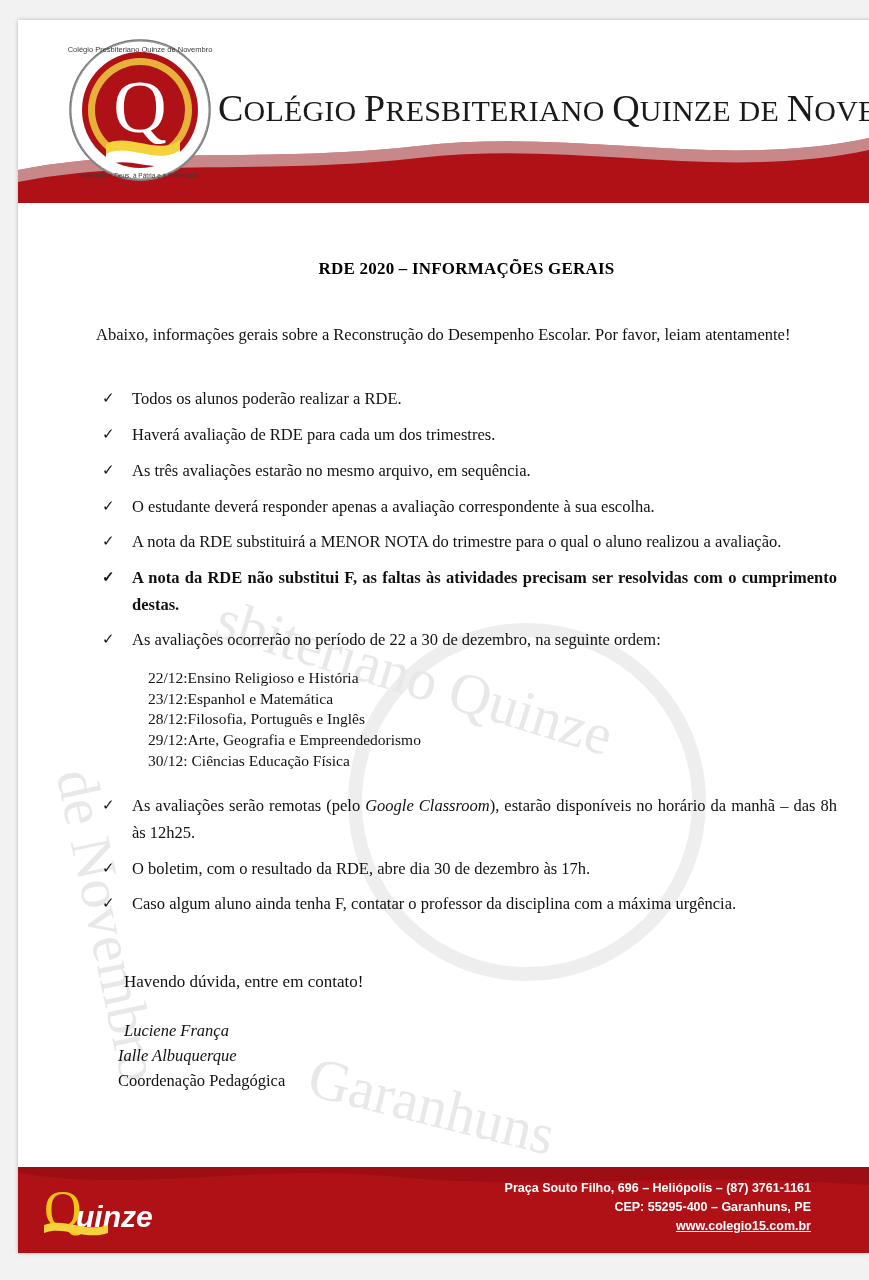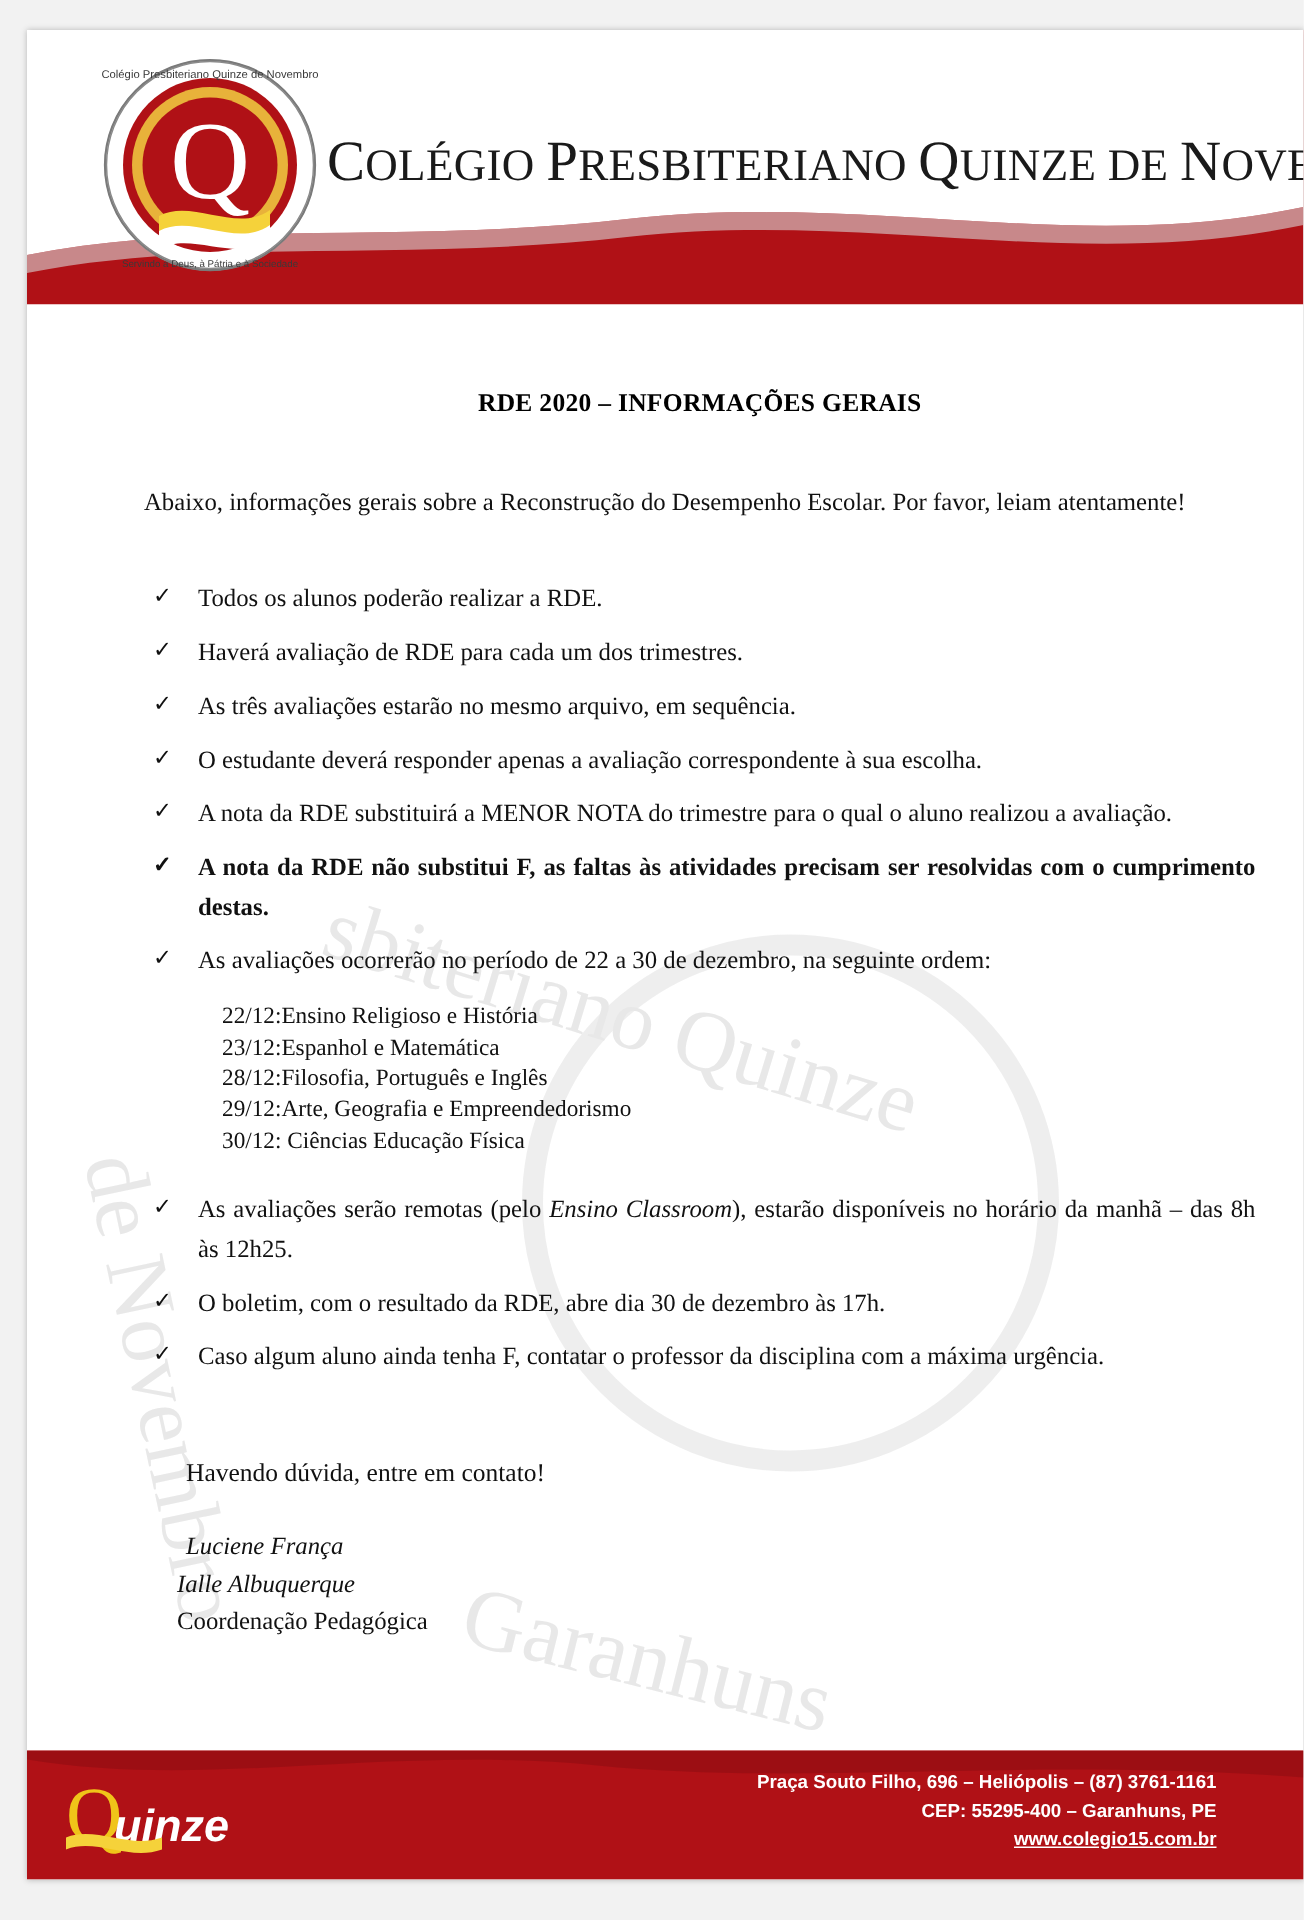--- a/index.html
+++ b/index.html
@@ -288,21 +288,21 @@
         <div>22/12:Ensino Religioso e História</div>
         <div>23/12:Espanhol e Matemática</div>
         <div>28/12:Filosofia, Português e Inglês</div>
         <div>29/12:Arte, Geografia e Empreendedorismo</div>
         <div>30/12: Ciências Educação Física</div>
       </div>
 
       <ul class="checklist">
         <li>
           <span class="tick">✓</span>
-          <span>As avaliações serão remotas (pelo </span><em class="italic">Ensino Classroom</em><span>), estarão disponíveis no horário da manhã – das 8h às 12h25.</span>
+          <span>As avaliações serão remotas (pelo </span><em class="italic">Google Classroom</em><span>), estarão disponíveis no horário da manhã – das 8h às 12h25.</span>
         </li>
         <li>
           <span class="tick">✓</span>
           <span>O boletim, com o resultado da RDE, abre dia 30 de dezembro às 17h.</span>
         </li>
         <li>
           <span class="tick">✓</span>
           <span>Caso algum aluno ainda tenha F, contatar o professor da disciplina com a máxima urgência.</span>
         </li>
       </ul>

